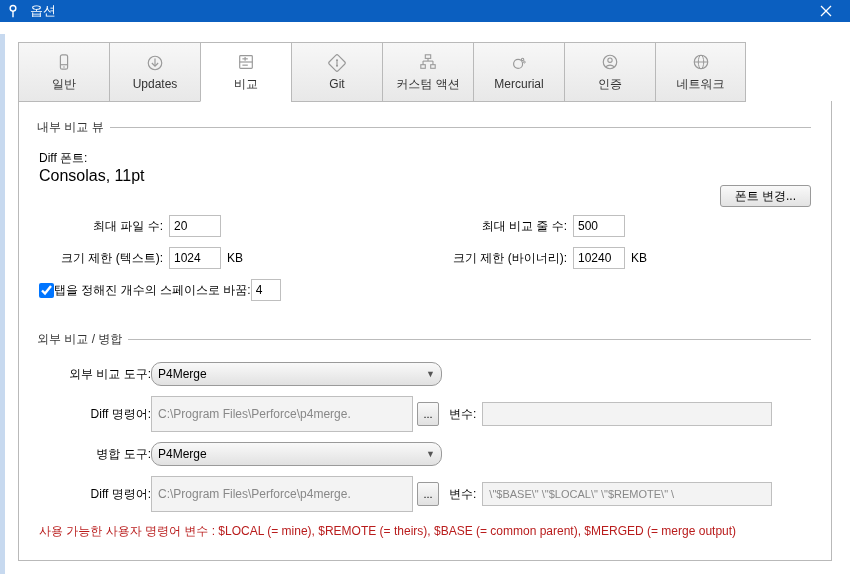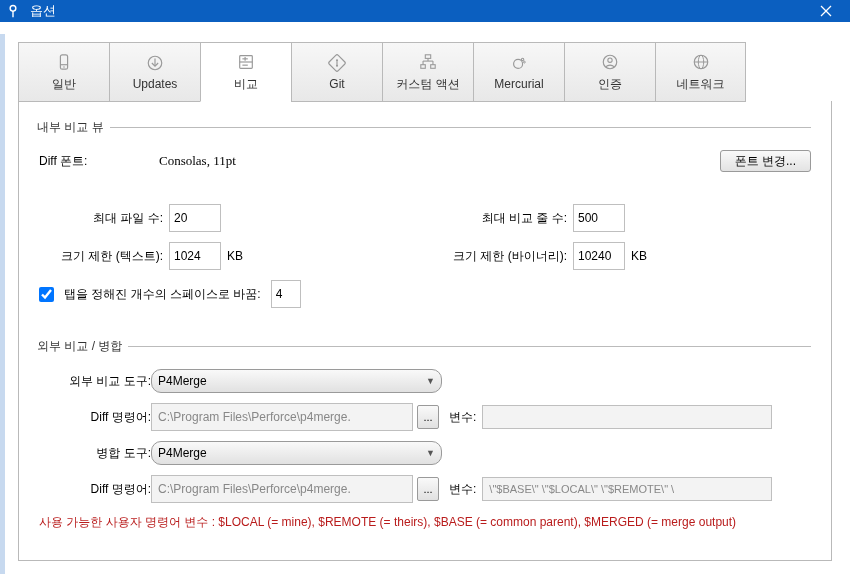--- a/index.html
+++ b/index.html
@@ -14,37 +14,37 @@
 .tab { flex: 0 0 91px; height: 60px; background: linear-gradient(#f7f7f7, #e8e8e8); border: 1px solid #b9b9b9; border-right: none; display: flex; flex-direction: column; align-items: center; justify-content: center; gap: 4px; font-size: 12px; color: #333; cursor: pointer; }
 .tab:last-child { border-right: 1px solid #b9b9b9; }
 .tab.active { background: #fff; border-bottom: 1px solid #fff; position: relative; z-index: 2; }
 .tab .tabicon { width: 20px; height: 20px; color: #888; display: flex; align-items: center; justify-content: center; }
 
 .content { margin: 0 18px; border: 1px solid #b9b9b9; border-top: none; padding: 18px 20px; position: relative; top: -1px; height: 460px; }
 
 fieldset { border: none; border-top: 1px solid #bbb; padding: 14px 0 18px 0; margin-bottom: 12px; position: relative; }
 fieldset > legend { padding: 0 6px 0 0; font-size: 12px; color: #333; background: #fff; margin-left: -2px; }
 
-.diff-font-row { display: flex; align-items: center; margin-bottom: 32px; }
+.diff-font-row { display: flex; align-items: flex-start; margin-bottom: 8px; flex-direction: column; }
 .diff-font-row .lbl { width: 120px; }
-.diff-font-row .val { font-family: Liberation Serif, serif; font-size: 13px; flex: 1; }
+.diff-font-row .val { font-family: Liberation Sans, sans-serif; font-size: 16px; flex: 1; }
 .font-btn { margin-left: auto; height: 22px; padding: 2px 14px; background: linear-gradient(#f9f9f9,#e3e3e3); border: 1px solid #9a9a9a; border-radius: 3px; font-size: 12px; cursor: pointer; }
 
 .two-col { display: flex; }
 .col { flex: 1; display: flex; align-items: center; margin-bottom: 10px; }
 .col .lbl { text-align: right; padding-right: 6px; }
 .col.left .lbl { width: 130px; }
 .col.right .lbl { width: 148px; }
 
-input[type=text].num { width: 52px; height: 28px; border: 1px solid #bfbfbf; padding: 2px 4px; font-size: 12px; }
-input[type=text].wide { width: 262px; height: 28px; border: 1px solid #bfbfbf; padding: 2px 6px; font-size: 12px; color: #888; background: #f3f3f3; }
+input[type=text].num { width: 52px; height: 22px; border: 1px solid #bfbfbf; padding: 2px 4px; font-size: 12px; }
+input[type=text].wide { width: 262px; height: 36px; border: 1px solid #bfbfbf; padding: 2px 6px; font-size: 12px; color: #888; background: #f3f3f3; }
 input[type=text].args { width: 290px; height: 24px; border: 1px solid #bfbfbf; padding: 2px 6px; font-size: 11px; color: #888; background: #f3f3f3; font-family: "Malgun Gothic", sans-serif; }
 .unit { margin-left: 6px; }
 
-.chk-row { display: flex; align-items: center; gap: 10px; }
+.chk-row { display: flex; align-items: center; gap: 0; }
 .chk { width: 15px; height: 15px; }
 
 .sel { width: 291px; height: 24px; border: 1px solid #9a9a9a; border-radius: 10px; background: linear-gradient(#f9f9f9,#e1e1e1); padding: 2px 6px; font-size: 12px; display: flex; align-items: center; justify-content: space-between; cursor: pointer; }
 .sel .arrow { font-size: 9px; color: #555; }
 
 .form-row { display: flex; align-items: center; margin-bottom: 10px; }
 .form-row .lbl { width: 112px; text-align: right; padding-right: 0; font-size: 12px; }
 .browse { width: 22px; height: 24px; border: 1px solid #9a9a9a; background: linear-gradient(#f9f9f9,#e1e1e1); margin-left: 4px; font-size: 11px; cursor: pointer; border-radius: 2px; }
 .varlbl { margin-left: 10px; margin-right: 6px; text-align: center; }
 

